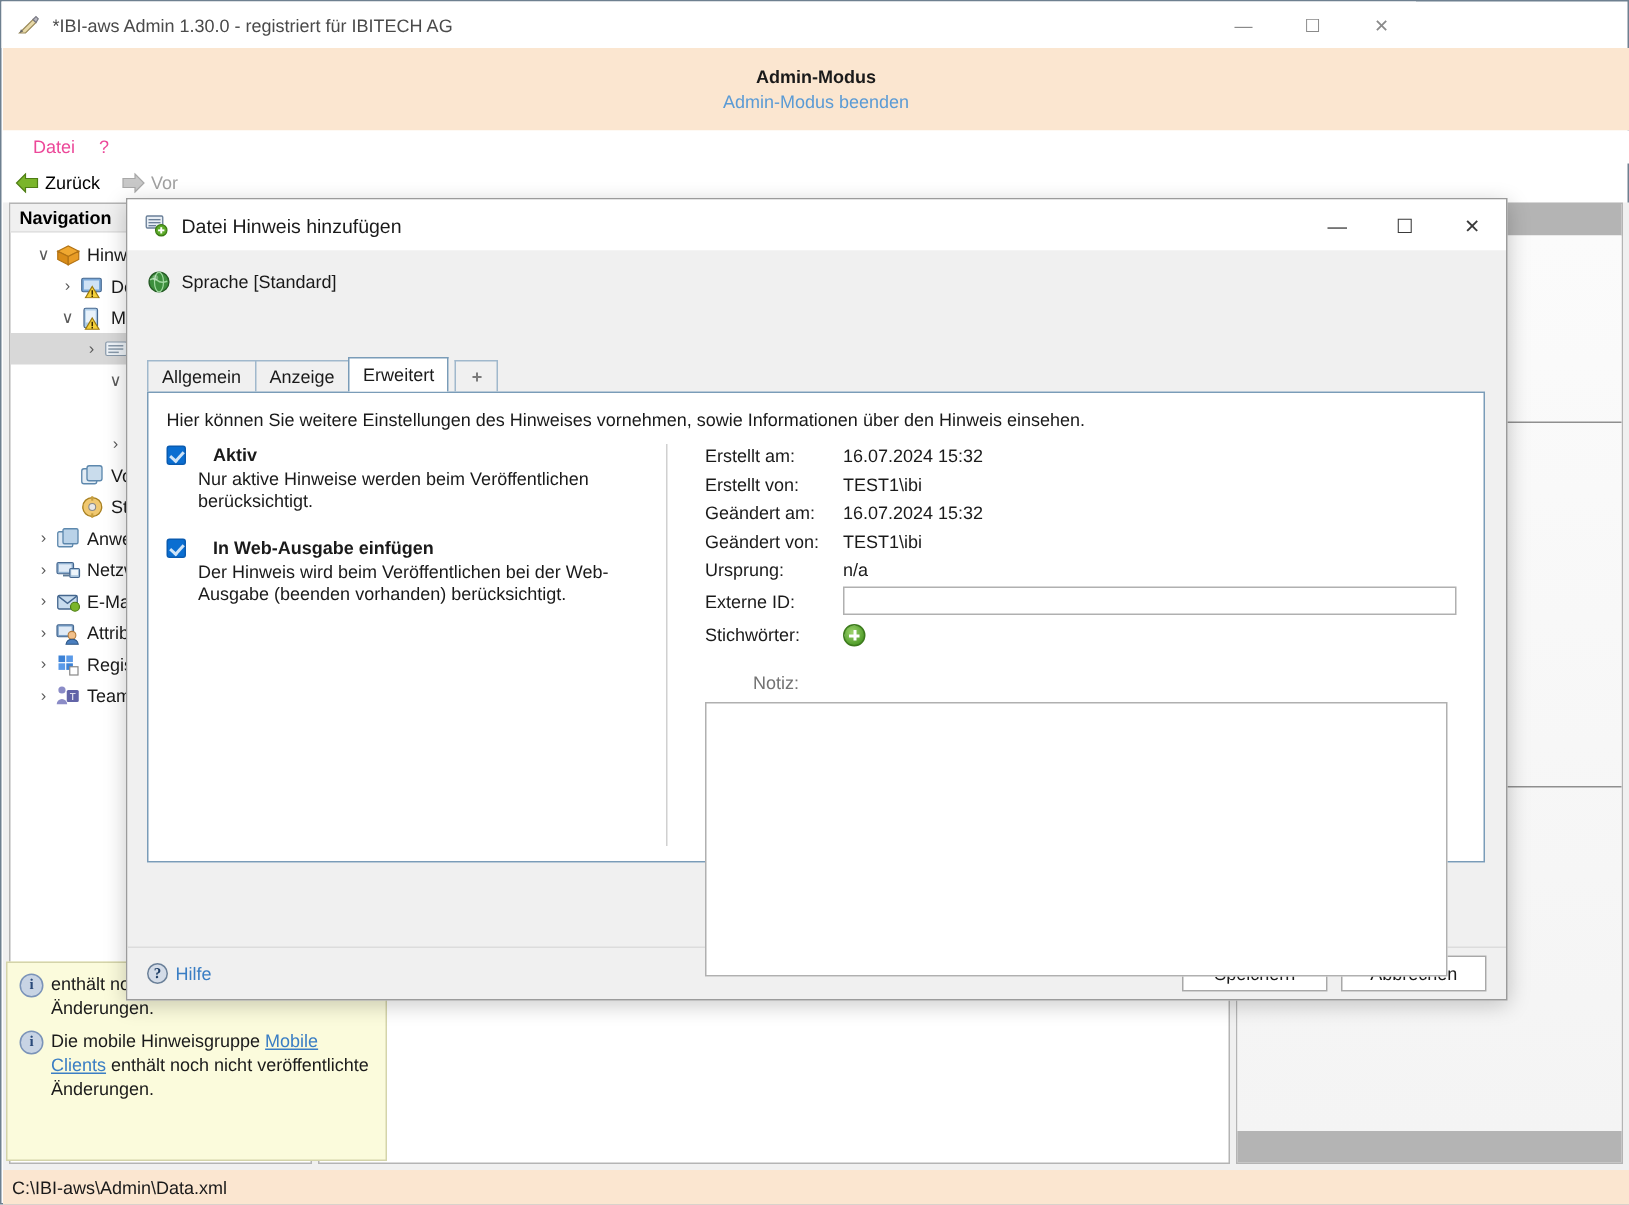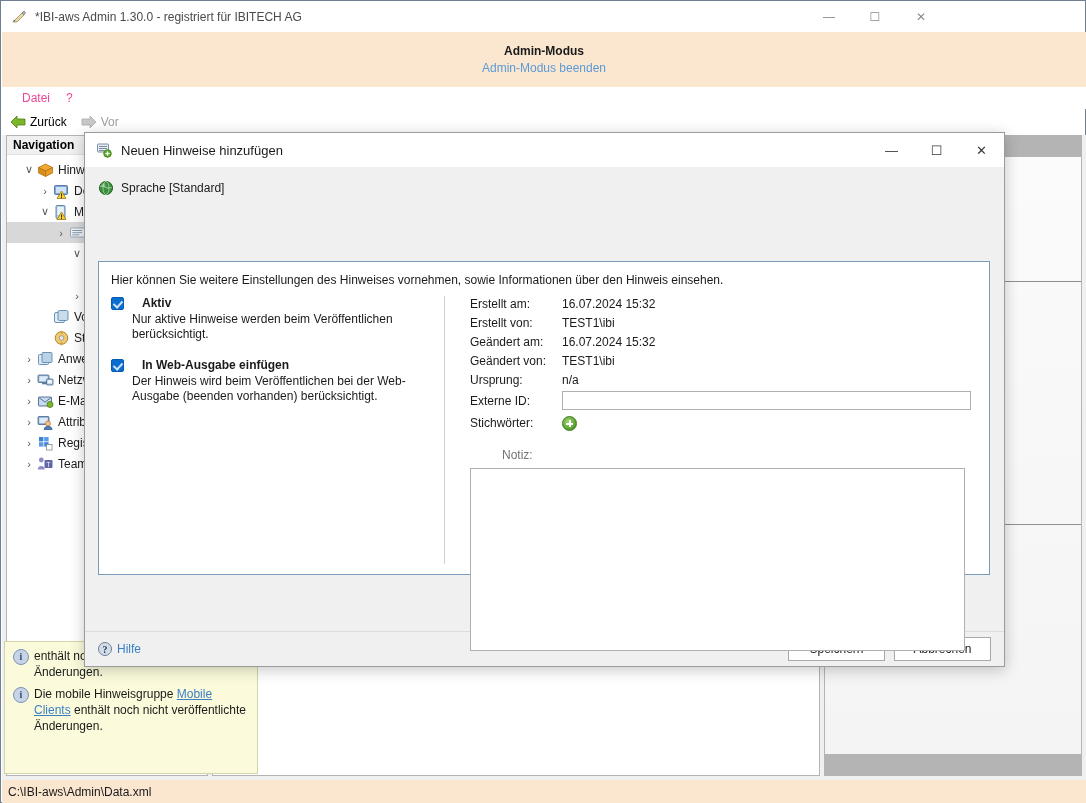--- a/index.html
+++ b/index.html
@@ -721,21 +721,21 @@
         <svg width="16" height="16" viewBox="0 0 16 16">
           <rect x="1.5" y="2" width="11" height="8" rx="0.8" fill="#e8eef5" stroke="#6b8099" stroke-width="0.9"></rect>
           <rect x="3" y="4" width="8" height="0.9" fill="#6b8099"></rect>
           <rect x="3" y="6" width="8" height="0.9" fill="#6b8099"></rect>
           <rect x="3" y="8" width="5" height="0.9" fill="#6b8099"></rect>
           <circle cx="11.5" cy="11.5" r="3.8" fill="#5caa28" stroke="#3a7a14" stroke-width="0.8"></circle>
           <rect x="9.4" y="10.9" width="4.2" height="1.3" fill="#fff"></rect>
           <rect x="10.85" y="9.45" width="1.3" height="4.2" fill="#fff"></rect>
         </svg>
       </div>
-      <div class="dtb-title">Neuen Hinweise hinzufügen</div>
+      <div class="dtb-title">Datei Hinweis hinzufügen</div>
       <div class="dtb-buttons">
         <div class="dtb-btn">—</div>
         <div class="dtb-btn">☐</div>
         <div class="dtb-btn close">✕</div>
       </div>
     </div>
 
     <div id="dlg-body">
 
       <div id="lang-row">
@@ -743,20 +743,26 @@
           <svg width="16" height="16" viewBox="0 0 16 16">
             <circle cx="8" cy="8" r="6.6" fill="#3d8f3d" stroke="#255a25" stroke-width="0.9"></circle>
             <path d="M2 6.5 Q5 5 7 7 Q9 9 13.5 7.5" fill="none" stroke="#9fd79f" stroke-width="1"></path>
             <ellipse cx="8" cy="8" rx="3" ry="6.6" fill="none" stroke="#9fd79f" stroke-width="0.8"></ellipse>
             <circle cx="5.6" cy="5.2" r="1.9" fill="#ffffff" opacity="0.3"></circle>
           </svg>
         </span>
         <span class="lang-text">Sprache [Standard]</span>
       </div>
 
+      <div id="tabstrip">
+        <div class="tab">Allgemein</div>
+        <div class="tab">Anzeige</div>
+        <div class="tab active">Erweitert</div>
+        <div class="tab plus">+</div>
+      </div>
 
       <div id="tabpanel">
         <div id="tp-desc">Hier können Sie weitere Einstellungen des Hinweises vornehmen, sowie Informationen über den Hinweis einsehen.</div>
         <div id="tp-split"></div>
 
         <div id="chk-col">
           <div class="chk-group">
             <div class="chk-head">
               <span class="chkbox"></span>
               <span class="chk-label">Aktiv</span>

